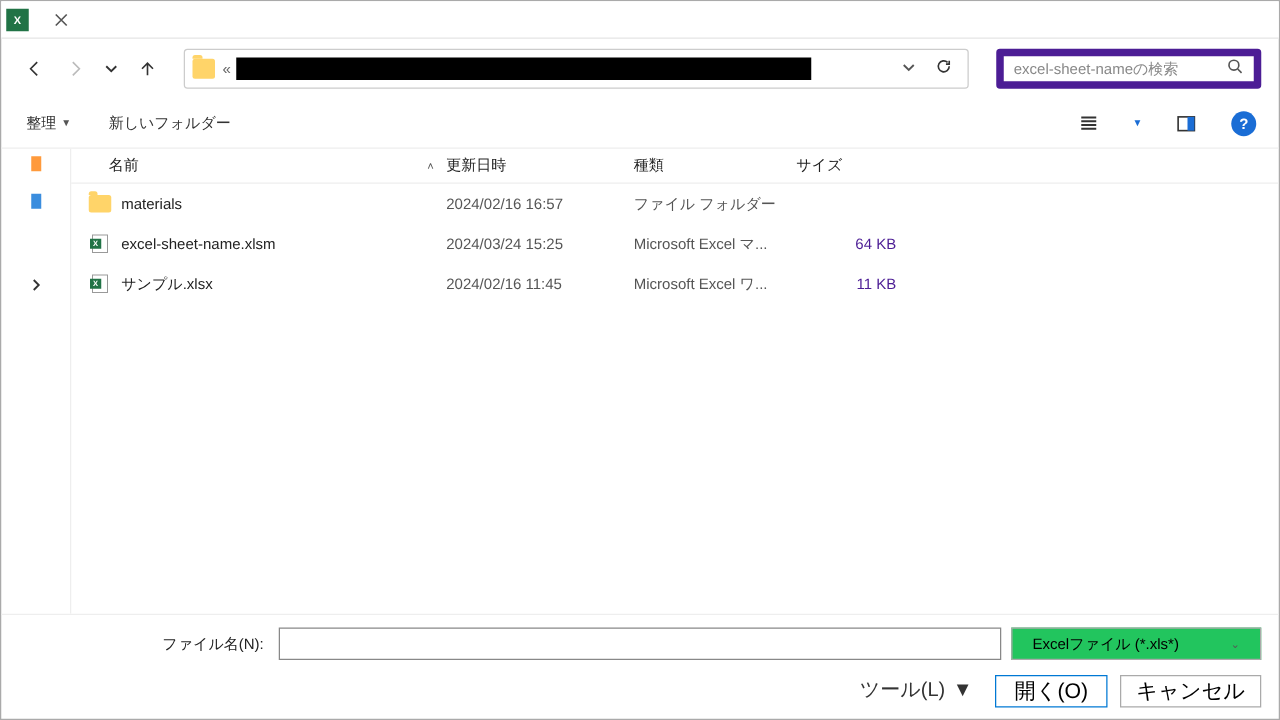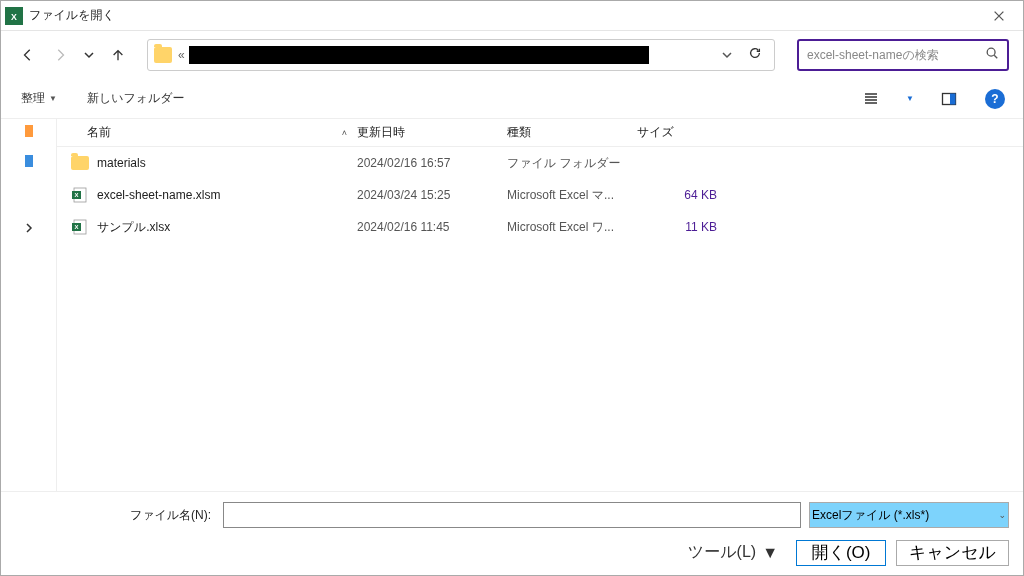--- a/index.html
+++ b/index.html
@@ -14,21 +14,21 @@
   .navbtn { width: 26px; height: 26px; display: flex; align-items: center; justify-content: center; color: #333; border-radius: 3px; }
   .navbtn.small { width: 20px; }
   .addrbar { flex: 1; height: 32px; border: 1px solid #ccc; border-radius: 3px; display: flex; align-items: center; padding: 0 6px; margin-left: 10px; background: #fff; }
   .addrbar .folder-ico { width: 18px; height: 16px; background: #ffd469; border-radius: 2px; position: relative; margin-right: 6px; }
   .addrbar .folder-ico::before { content:""; position:absolute; top:-3px; left:0; width:8px; height:3px; background:#ffd469; border-radius:2px 2px 0 0;}
   .addrbar .sep { color: #666; font-size: 12px; margin-right: 4px; }
   .addrbar .redacted { height: 18px; flex: 0 0 460px; background: #000; }
   .addrbar .spacer { flex: 1; }
   .addrbar .drop { color: #555; margin: 0 10px; }
   .addrbar .refresh { color: #333; margin: 0 6px; }
-  .searchbox { width: 212px; height: 32px; border: 2px solid #4c1d95; border-radius: 3px; margin-left: 16px; display: flex; align-items: center; padding: 0 8px; background: #fff; }
+  .searchbox { width: 212px; height: 32px; border: 6px solid #4c1d95; border-radius: 3px; margin-left: 16px; display: flex; align-items: center; padding: 0 8px; background: #fff; }
   .searchbox input { border: none; outline: none; flex: 1; font-size: 12px; color: #333; background: transparent; }
   .searchbox input::placeholder { color: #888; }
   .searchbox .mag { color: #555; }
   .toolbar { height: 40px; display: flex; align-items: center; padding: 0 14px; gap: 18px; border-bottom: 1px solid #eee; }
   .toolbar .txtbtn { font-size: 12px; color: #333; display: flex; align-items: center; gap: 4px; padding: 4px 6px; }
   .toolbar .drop-small { font-size: 8px; color: #555; }
   .toolbar .tspacer { flex: 1; }
   .toolbar .iconbtn { width: 28px; height: 28px; display: flex; align-items: center; justify-content: center; color: #333; }
   .viewbtn-stack svg { width: 16px; height: 16px; }
   .helpbtn { width: 20px; height: 20px; border-radius: 50%; background: #1a6dd5; color: #fff; font-size: 12px; display: flex; align-items: center; justify-content: center; font-weight: bold; }
@@ -49,40 +49,39 @@
   .filerow .c-type { width: 130px; color: #555; white-space: nowrap; overflow: hidden; text-overflow: ellipsis; }
   .filerow .c-size { width: 90px; color: #4c1d95; text-align: right; padding-right: 10px;}
   .ico-folder { width: 18px; height: 14px; background: #ffd469; border-radius: 2px; position: relative; flex-shrink:0;}
   .ico-folder::before { content:""; position:absolute; top:-3px; left:0; width:7px; height:3px; background:#ffd469; border-radius:2px 2px 0 0;}
   .ico-xls { width: 18px; height: 18px; position: relative; flex-shrink:0;}
   .ico-xls svg { width: 18px; height: 18px; }
   .bottombar { height: 84px; border-top: 1px solid #eee; padding: 10px 14px 12px 14px; display: flex; flex-direction: column; gap: 10px; }
   .fnrow { display: flex; align-items: center; gap: 8px; }
   .fnrow .label { font-size: 12px; color: #222; width: 200px; text-align: right; padding-right: 4px;}
   .fnrow .fninput { flex: 1; height: 26px; border: 1px solid #888; padding: 0 6px; font-size: 12px; outline: none; }
-  .filtersel { width: 200px; height: 26px; border: 1px solid #aaa; font-size: 12px; padding: 0 2px; display: flex; align-items: center; justify-content: space-between; background:#7dd3fc;}
+  .filtersel { width: 200px; height: 26px; border: 1px solid #aaa; font-size: 12px; padding: 0 16px; display: flex; align-items: center; justify-content: space-between; background:#22c55e;}
   .btnrow { display: flex; align-items: center; justify-content: flex-end; gap: 10px; }
   .toolsbtn { font-size: 16px; color: #333; padding: 4px 8px; display: flex; align-items: center; gap: 6px; }
   .winbtn { min-width: 90px; height: 26px; border: 1px solid #aaa; background: #fff; font-size: 17px; padding: 0 12px; display: flex; align-items: center; justify-content: center; gap:6px;}
   .winbtn.primary { border-color: #0078d4; }
   .arrow-svg { width: 14px; height: 14px; }
 </style>
 </head>
 <body>
 
 <div class="dialog">
 
   <div class="titlebar">
     <div class="app-icon">
       <svg viewBox="0 0 16 16">
           <rect width="16" height="16" fill="#217346"></rect>
           <text x="8" y="12" text-anchor="middle" fill="#fff" font-size="10" font-family="Arial" font-weight="bold">X</text>
         </svg>
     </div>
-    <div class="title">ファイルを開く</div>
     <div class="close">
       <svg class="arrow-svg" viewBox="0 0 16 16">
           <path d="M3 3 L13 13 M13 3 L3 13" stroke="currentColor" stroke-width="1.5" fill="none"></path>
         </svg>
     </div>
   </div>
 
   <div class="navrow">
     <div class="navbtn">
       <svg class="arrow-svg" viewBox="0 0 16 16">

